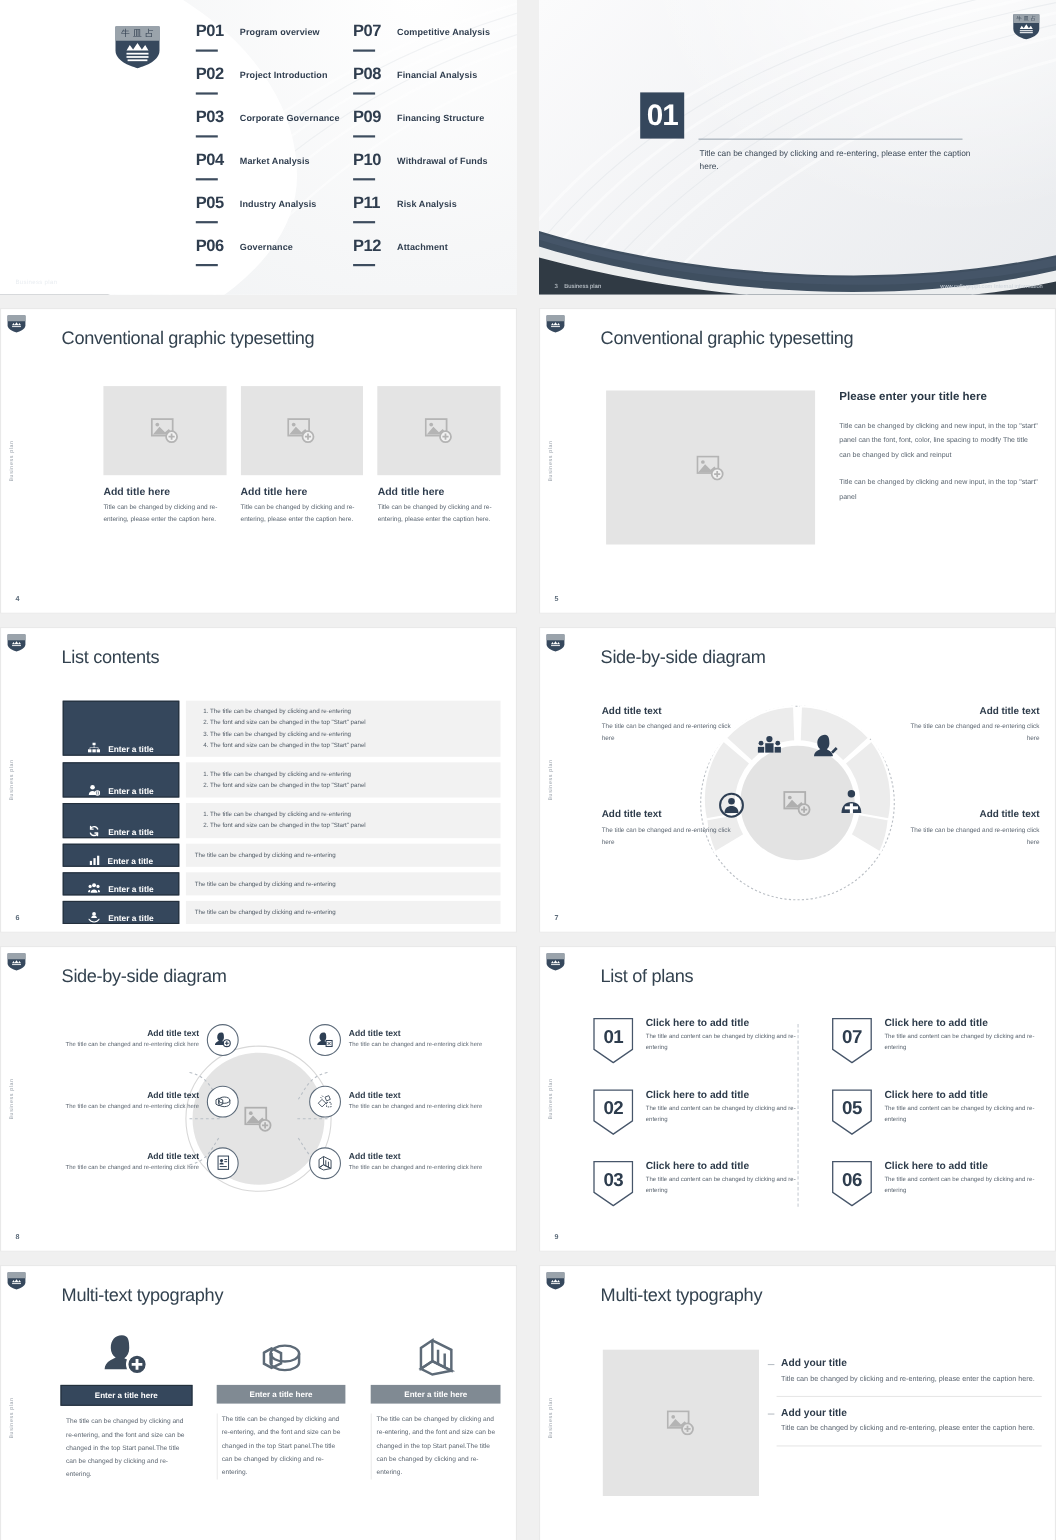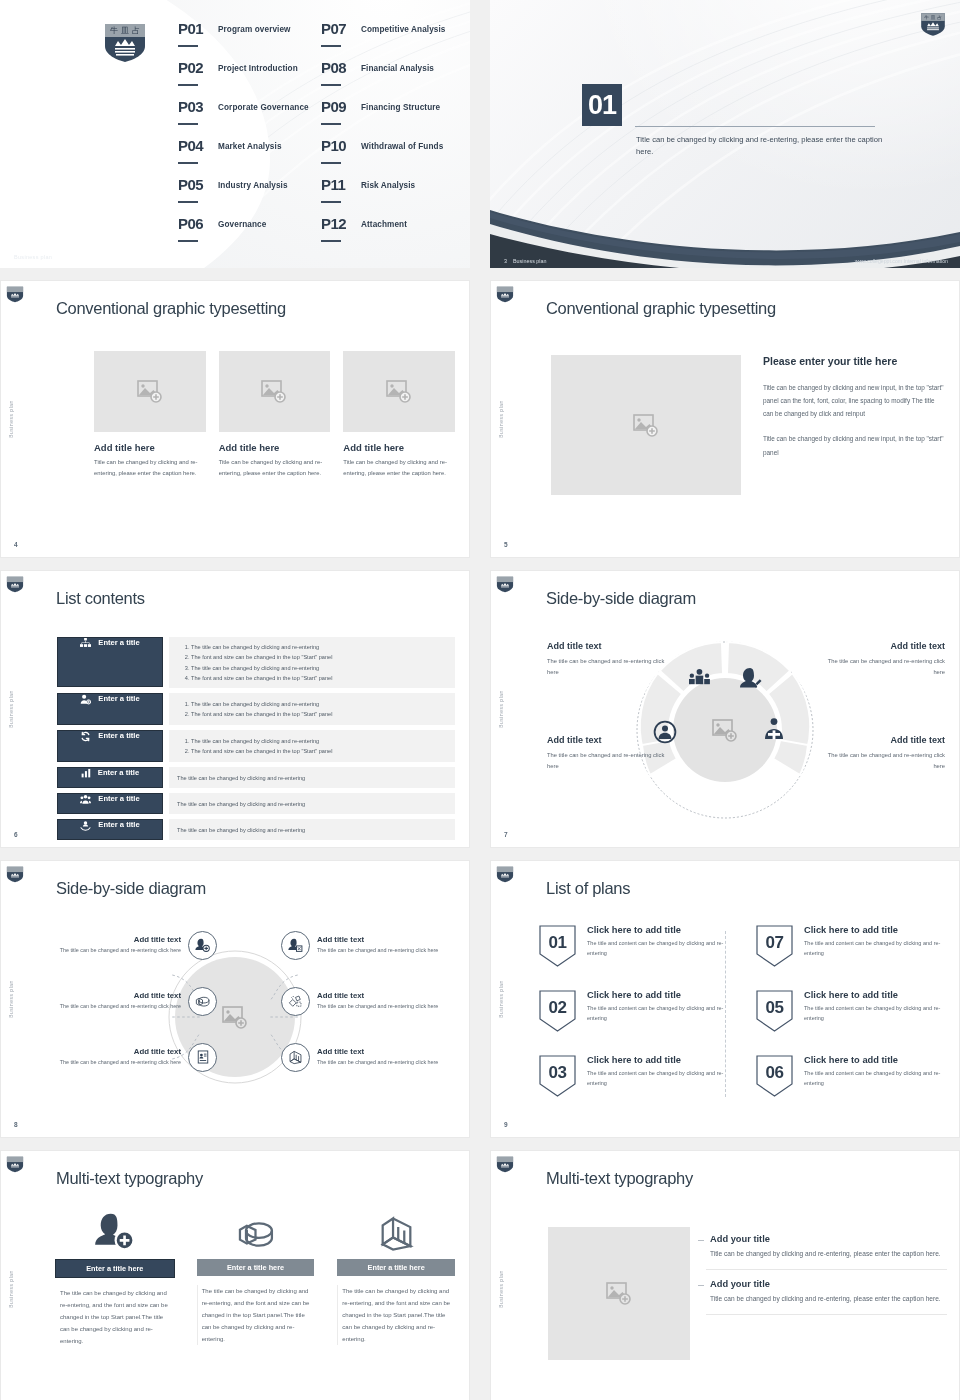--- a/index.html
+++ b/index.html
@@ -65,21 +65,21 @@
 
   
   .s5 .ph{position:absolute;left:60px;top:74px;width:190px;height:140px;}
   .s5 .right{position:absolute;left:272px;top:74px;right:14px;}
   .s5 .h{font-size:10.5px;font-weight:700;color:#2a3846;margin-bottom:14px;}
   .s5 p{font-size:6.4px;line-height:2.05;color:#5b6671;margin:0 0 12px;}
 
   
   .s6 .rows{position:absolute;left:56px;top:66px;right:14px;display:flex;flex-direction:column;gap:5px;}
   .lrow{display:flex;align-items:stretch;gap:6px;}
-  .lbtn{width:104px;flex:none;background:#35475c;border:1px solid #24303d;color:#fff;display:flex;align-items:flex-start;
+  .lbtn{width:104px;flex:none;background:#35475c;border:1px solid #24303d;color:#fff;display:flex;align-items:flex-end;
        justify-content:center;gap:7px;font-size:7.6px;font-weight:700;}
   .lbtn svg{flex:none;}
   .lbody{flex:1;background:#f2f2f2;display:flex;flex-direction:column;justify-content:center;padding:5px 8px;box-sizing:border-box;}
   .lbody ol{margin:0;padding-left:14px;}
   .lbody li{font-size:5.6px;line-height:1.85;color:#505b66;}
   .lbody .single{font-size:5.6px;color:#505b66;}
 
   
   .s7 .wrap{position:absolute;left:0;right:0;top:58px;height:190px;}
   .s7 .donut{position:absolute;left:50%;top:6px;transform:translateX(-50%);}

